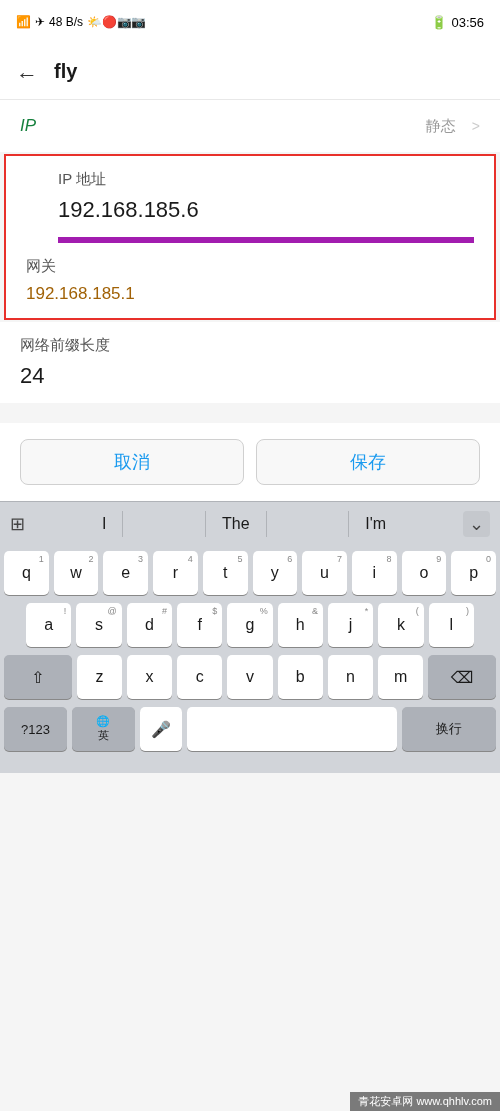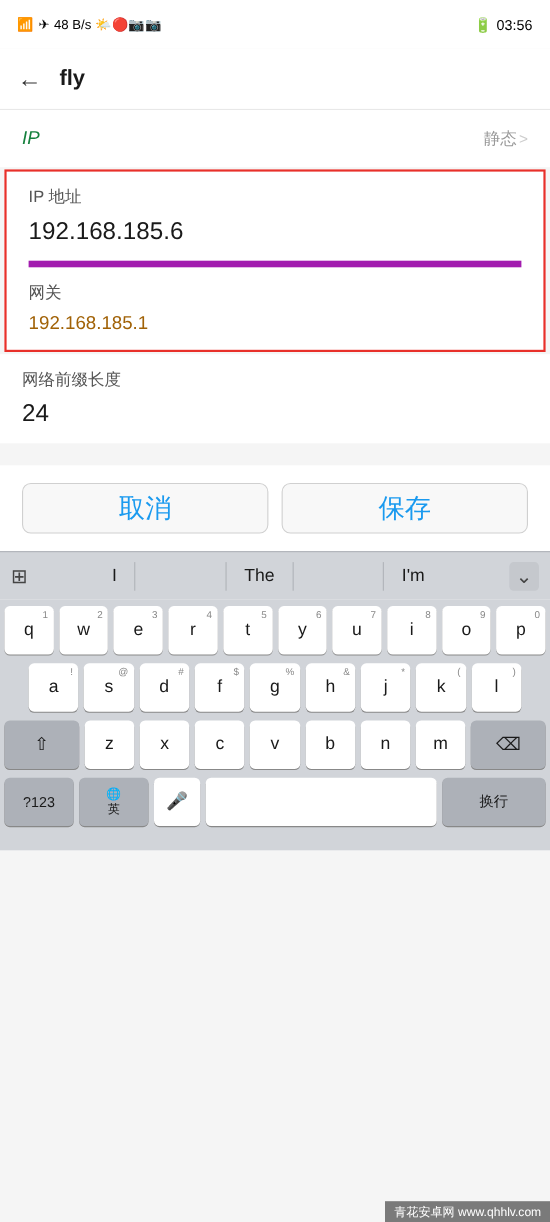--- a/index.html
+++ b/index.html
@@ -73,38 +73,39 @@
       margin-bottom: 2px;
     }
     .ip-label {
       font-size: 17px;
       color: #15803d;
       font-style: italic;
     }
     .ip-static {
       display: flex;
       align-items: center;
-      gap: 2px;
+      gap: 16px;
       font-size: 15px;
       color: #999;
     }
     .chevron {
       font-size: 14px;
       color: #ccc;
     }
 
     
     .red-section {
       background: #ffffff;
       border: 2.5px solid #e8302a;
       margin: 2px 4px;
     }
 
     .field-group {
       padding: 14px 20px 0 20px;
+      margin-left: 32px;
     }
     .field-label {
       font-size: 15px;
       color: #555;
       margin-bottom: 8px;
     }
     .field-value {
       font-size: 22px;
       color: #1a1a1a;
       padding-bottom: 14px;
@@ -143,21 +144,21 @@
       margin-top: 20px;
       padding: 16px 20px;
       justify-content: space-around;
     }
     .btn {
       flex: 1;
       height: 46px;
       border: 1px solid #d0d0d0;
       border-radius: 8px;
       background: #f8f8f8;
-      font-size: 24px;
+      font-size: 18px;
       cursor: pointer;
       display: flex;
       align-items: center;
       justify-content: center;
     }
     .btn-cancel {
       color: #1a9aef;
       margin-right: 12px;
     }
     .btn-save {

